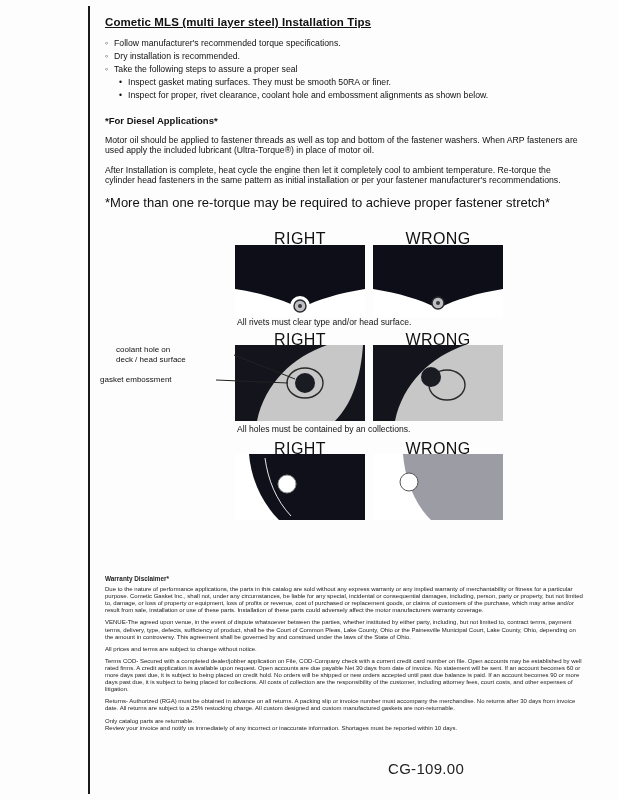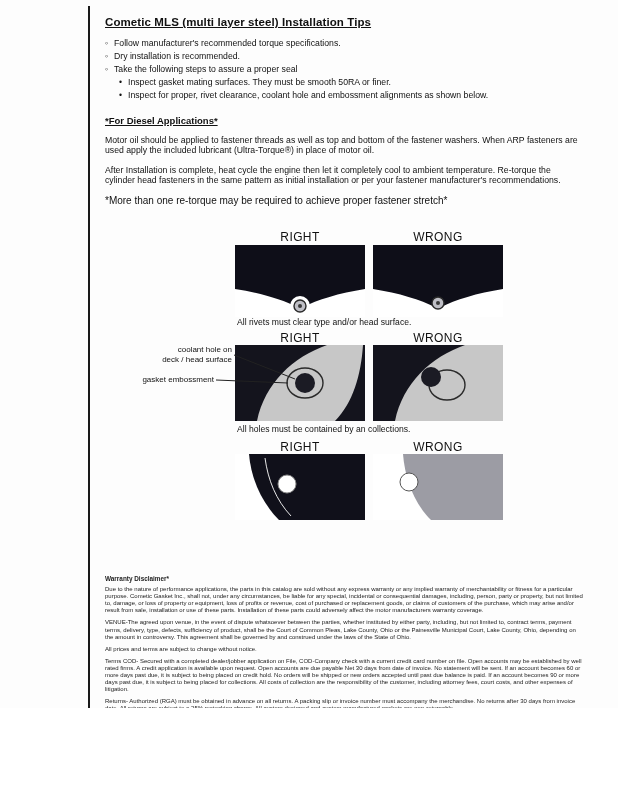--- a/index.html
+++ b/index.html
@@ -1,31 +1,31 @@
 <!DOCTYPE html>
 <html><head>
 <meta charset="utf-8">
 <style>
   html,body{margin:0;padding:0;}
   body{background:#ffffff;font-family:"Liberation Sans",sans-serif;color:#111;}
-  .page{position:relative;width:618px;height:708px;background:#fdfdfd;overflow:hidden;}
+  .page{position:relative;width:618px;height:800px;background:#fdfdfd;overflow:hidden;}
   .vline{position:absolute;left:88px;top:6px;width:2px;height:788px;background:#1a1a1a;}
   .content{position:absolute;left:105px;top:16px;width:478px;}
   .title{font-size:11.5px;font-weight:bold;text-decoration:underline;margin-bottom:9px;letter-spacing:.1px;}
   .bullet-row{display:flex;font-size:8.7px;line-height:13px;}
   .bullet-marker{width:9px;flex:none;}
   .sub{margin-left:14px;}
-  .diesel-heading{font-size:9.5px;font-weight:bold;margin:13px 0 9px 0;text-decoration:underline;}
+  .diesel-heading{font-size:9.5px;font-weight:bold;margin:13px 0 9px 0;}
   .para{font-size:8.7px;line-height:10px;margin-bottom:10px;width:474px;}
-  .note{font-size:10px;margin-top:2px;}
+  .note{font-size:13px;margin-top:2px;}
   .diagrams{position:absolute;left:0;top:228px;width:618px;height:330px;}
-  .dg-label{position:absolute;width:130px;text-align:center;font-size:12px;letter-spacing:.4px;}
+  .dg-label{position:absolute;width:130px;text-align:center;font-size:16px;letter-spacing:.4px;}
   .dg-img{position:absolute;width:130px;display:block;}
   .dg-caption{position:absolute;left:237px;font-size:8.6px;line-height:10px;}
-  .side-label{position:absolute;font-size:8px;line-height:9.5px;text-align:right;}
+  .side-label{position:absolute;font-size:8px;line-height:9.5px;}
   .leader-svg{position:absolute;left:0;top:0;pointer-events:none;}
   .warranty{position:absolute;left:105px;top:575px;width:478px;font-size:6px;line-height:7.1px;color:#222;}
   .warranty .w-head{font-weight:bold;font-size:6.4px;margin:0 0 4px 0;}
   .warranty p{margin:0 0 5px 0;}
   .warranty .tight{margin:0;}
   .footer{position:absolute;left:388px;top:760px;font-size:15px;letter-spacing:.3px;color:#222;}
 </style>
 </head>
 <body>
 

